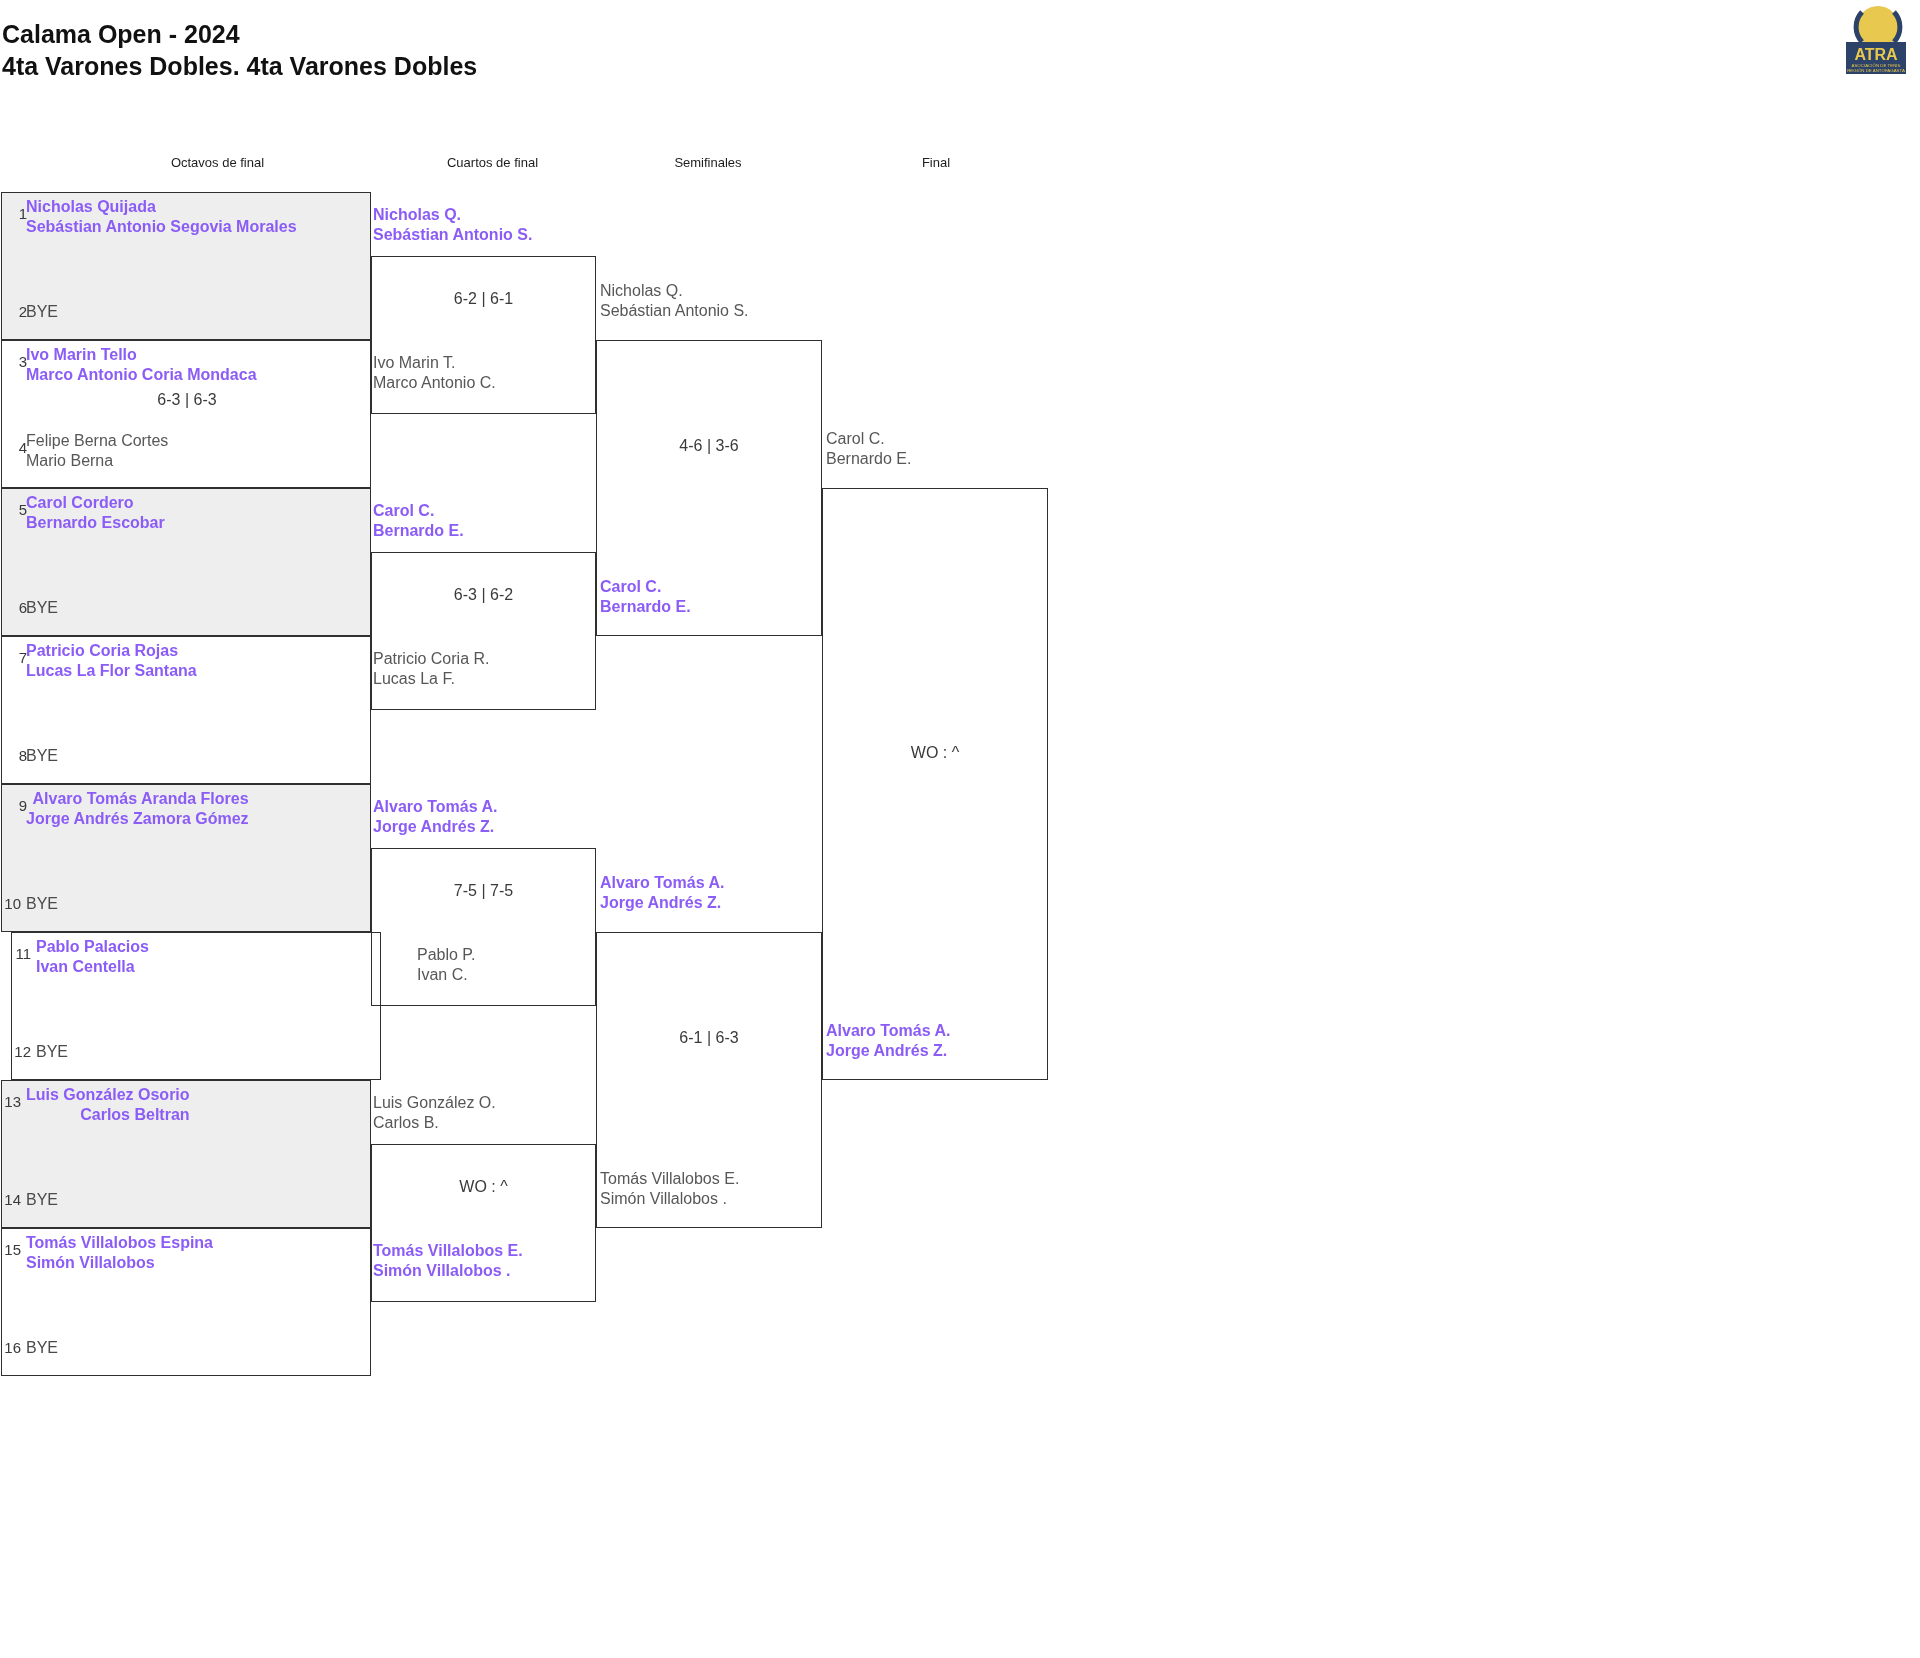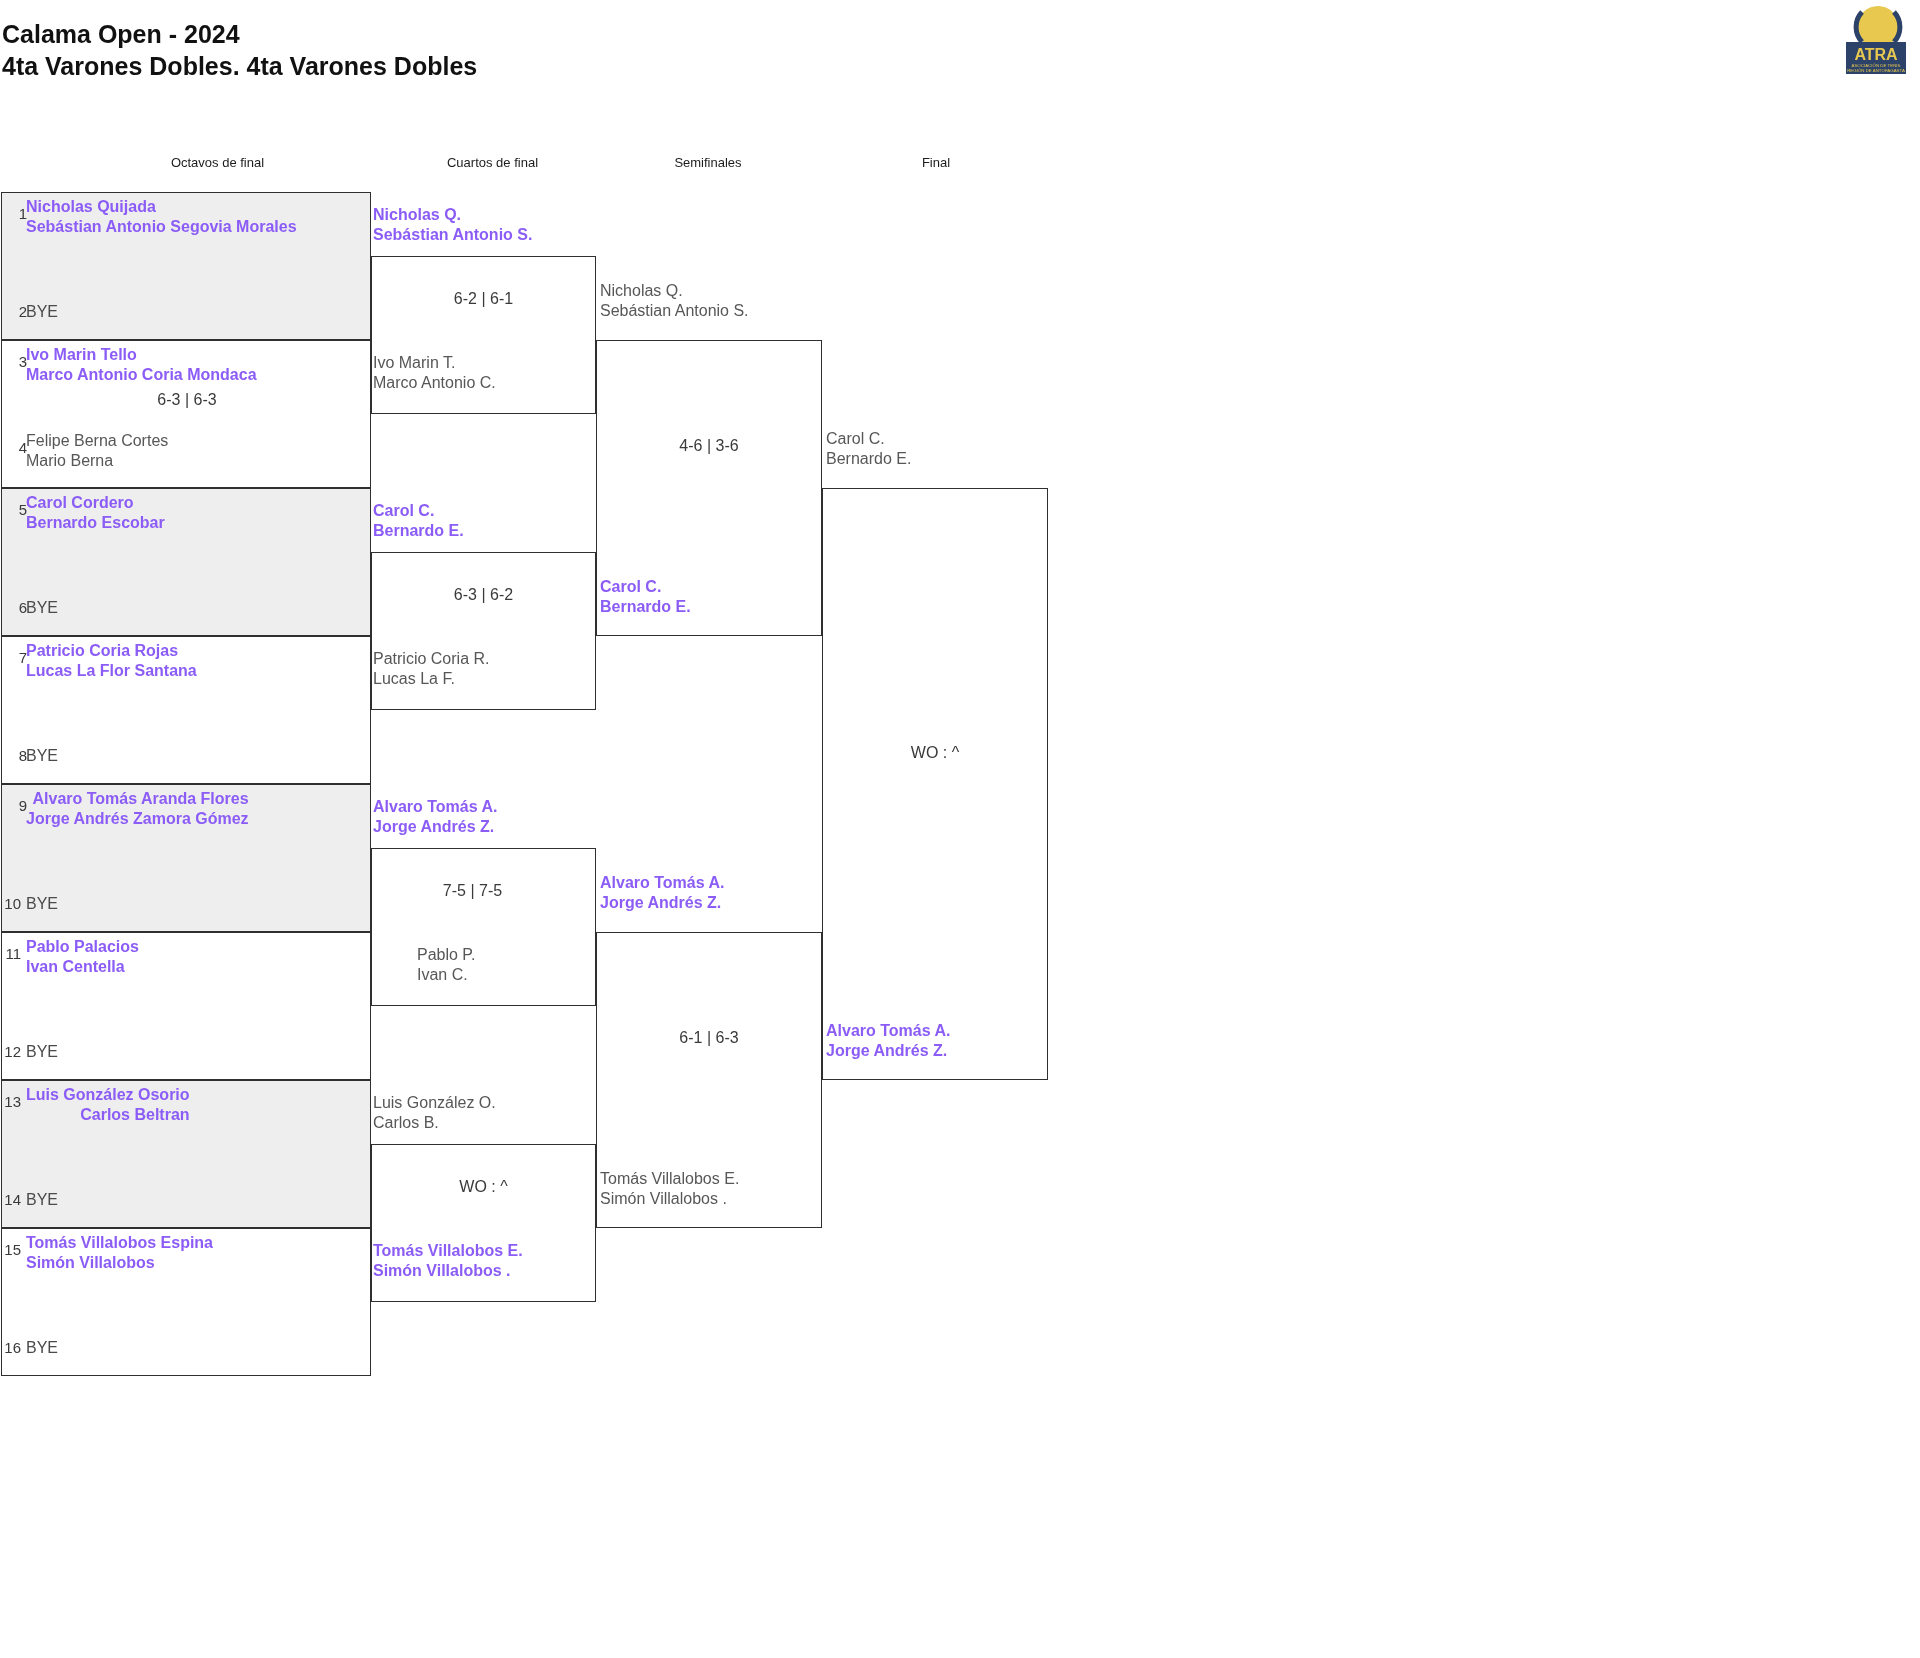--- a/index.html
+++ b/index.html
@@ -131,21 +131,21 @@
     <div class="seed" style="left:-1px; top:12px;">9</div>
     <div class="team win" style="left:24px; top:4px;text-align:right;">
       <span class="ln">Alvaro Tomás Aranda Flores</span>
       <span class="ln">Jorge Andrés Zamora Gómez</span>
     </div>
     <div class="seed" style="left:-7px; top:110px;">10</div>
     <div class="bye" style="left:24px; top:110px;">BYE</div>
     <div class="score" style="left:60px; top:60px; width:250px;"></div>
   </div>
 
-  <div class="box plain" style="left:1px; top:932px; width:370px; height:148px;">
+  <div class="box plain" style="left:11px; top:932px; width:370px; height:148px;">
     <div class="seed" style="left:-7px; top:12px;">11</div>
     <div class="team win" style="left:24px; top:4px;">
       <span class="ln">Pablo Palacios</span>
       <span class="ln">Ivan Centella</span>
     </div>
     <div class="seed" style="left:-7px; top:110px;">12</div>
     <div class="bye" style="left:24px; top:110px;">BYE</div>
     <div class="score" style="left:60px; top:60px; width:250px;"></div>
   </div>
 
@@ -195,21 +195,21 @@
 
   <div class="conn" style="left:371px; top:848px; width:225px; height:158px;"></div>
   <div class="team win" style="left:373px; top:797px;">
     <span class="ln">Alvaro Tomás A.</span>
     <span class="ln">Jorge Andrés Z.</span>
   </div>
   <div class="team lose" style="left:373px; top:945px;padding-left:44px;">
     <span class="ln">Pablo P.</span>
     <span class="ln">Ivan C.</span>
   </div>
-  <div class="score" style="left:360px; top:882px; width:225px;">7-5 | 7-5</div>
+  <div class="score" style="left:371px; top:882px; width:225px;">7-5 | 7-5</div>
 
   <div class="conn" style="left:371px; top:1144px; width:225px; height:158px;"></div>
   <div class="team lose" style="left:373px; top:1093px;">
     <span class="ln">Luis González O.</span>
     <span class="ln">Carlos B.</span>
   </div>
   <div class="team win" style="left:373px; top:1241px;">
     <span class="ln">Tomás Villalobos E.</span>
     <span class="ln">Simón Villalobos .</span>
   </div>

